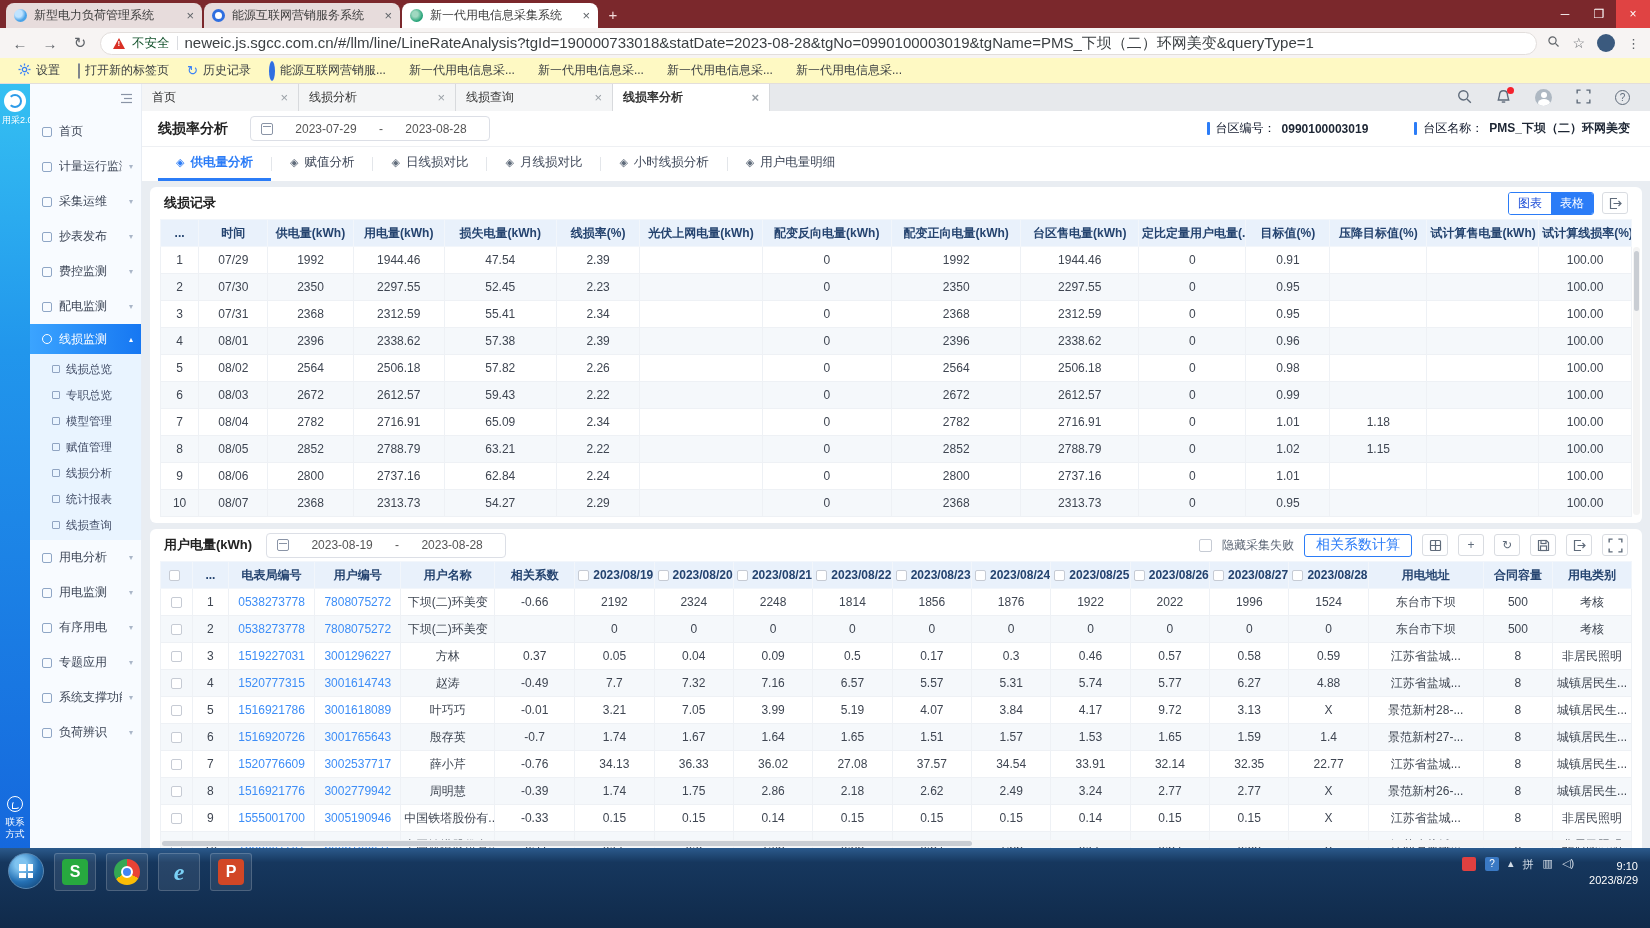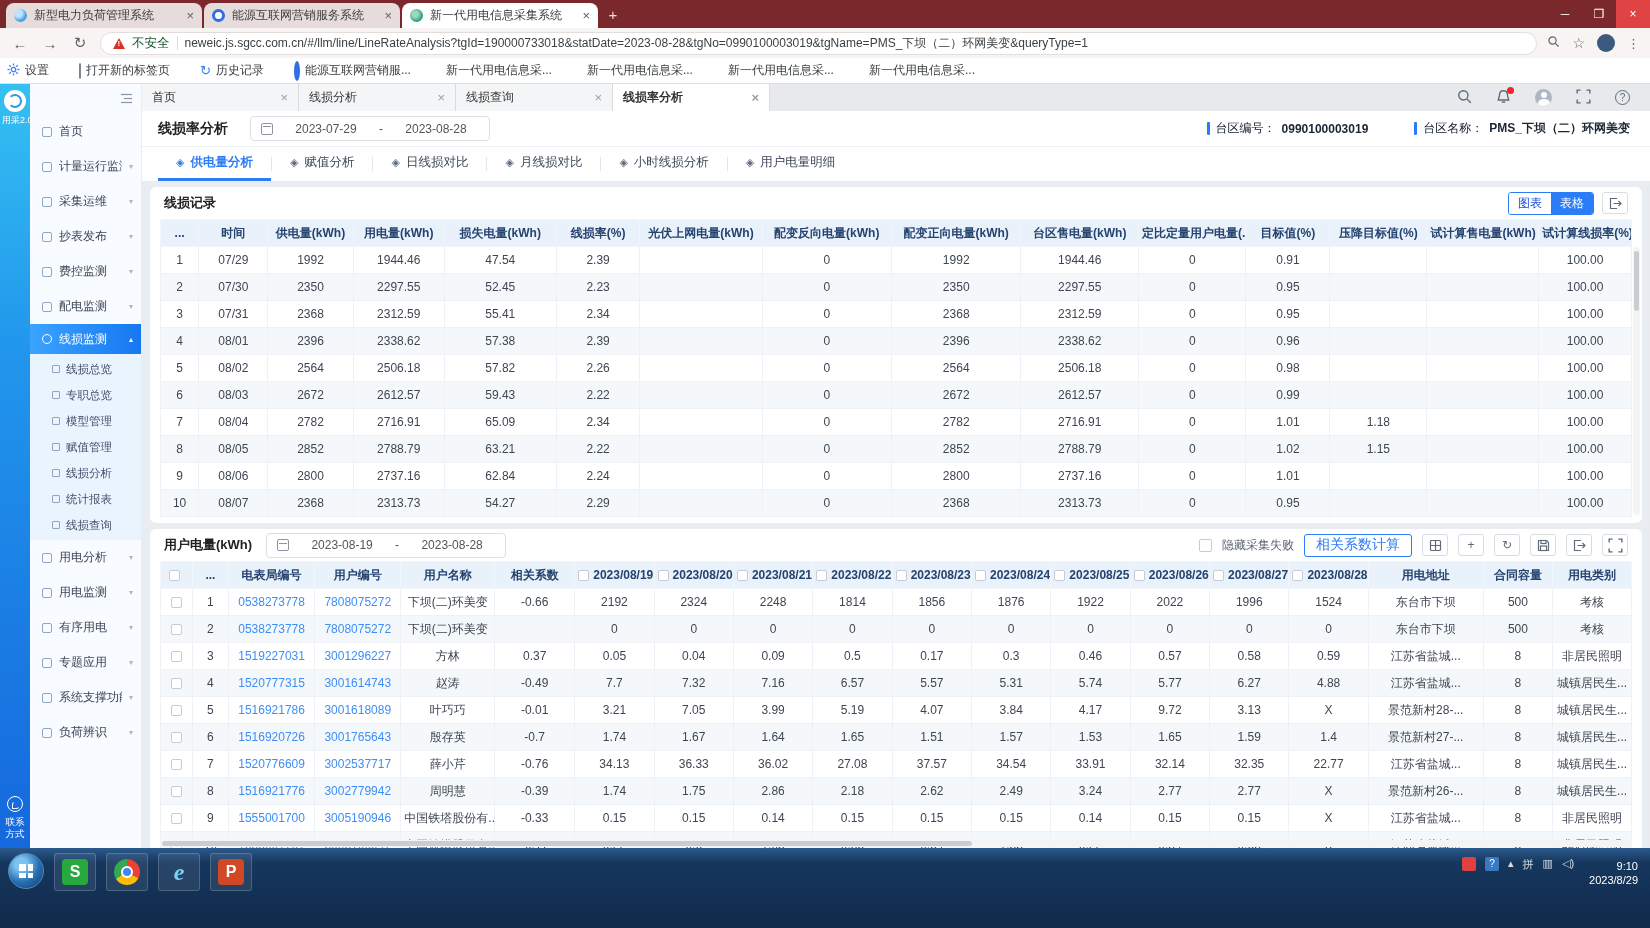--- a/index.html
+++ b/index.html
@@ -22,27 +22,27 @@
   .wc { width:34px; height:28px; display:flex; align-items:center; justify-content:center; color:#fff; font-size:12px; }
   .wc.close { background:#e04343; }
 
   .navbar { position:absolute; top:28px; left:0; right:0; height:30px; background:#f7f4f3; display:flex; align-items:center; padding:0 10px; gap:10px; }
   .navbtn { color:#5f6368; font-size:15px; width:20px; text-align:center; }
   .urlbar { flex:1; height:23px; background:#fff; border:1px solid #e2dedc; border-radius:12px; display:flex; align-items:center; padding:0 12px; gap:7px; overflow:hidden; }
   .warn-tri { width:0; height:0; border-left:6px solid transparent; border-right:6px solid transparent; border-bottom:11px solid #d93025; position:relative; flex:none; }
   .warn-tri::after { content:"!"; position:absolute; left:-1.5px; top:1px; color:#fff; font-size:8px; font-weight:bold; }
   .nsafe { color:#14532d; font-size:12.5px; flex:none; }
   .urlsep { width:1px; height:14px; background:#dadce0; flex:none; }
-  .urltext { color:#3c4043; font-size:12px; white-space:nowrap; overflow:hidden; }
+  .urltext { color:#3c4043; font-size:15px; white-space:nowrap; overflow:hidden; }
   .nav-right { display:flex; align-items:center; gap:12px; color:#5f6368; }
   .star { font-size:14px; }
   .avatar-sm { width:18px; height:18px; border-radius:50%; background:#3b5a7e; display:flex; align-items:center; justify-content:center; }
   .kebab { font-size:13px; letter-spacing:0; }
 
-  .bookmarksbar { position:absolute; top:58px; left:0; right:0; height:26px; background:#ffffff; border-bottom:1px solid #e3dedb; display:flex; align-items:center; padding:0 7px; gap:30px; }
+  .bookmarksbar { position:absolute; top:58px; left:0; right:0; height:26px; background:#fef9c3; border-bottom:1px solid #e3dedb; display:flex; align-items:center; padding:0 18px; gap:18px; }
   .bm { display:flex; align-items:center; gap:5px; color:#3c4043; font-size:12px; white-space:nowrap; }
   .bm svg, .bm .glyph { flex:none; }
   .glyph-hist { color:#3b82f6; font-size:13px; }
   .page-ic { width:9px; height:11px; border:1px solid #80868b; border-radius:1px; background:#fff; }
 
   
   .app { position:absolute; top:84px; left:0; right:0; bottom:80px; display:flex; background:#e9edf2; overflow:hidden; }
   .rail { width:30px; background:linear-gradient(180deg,#35c0f2 0%,#2196ec 35%,#1568dd 100%); position:relative; flex:none; }
   .rail-logo { width:22px; height:22px; border-radius:50%; background:#fff; margin:6px auto 2px; position:relative; overflow:hidden; }
   .rail-logo::after { content:""; position:absolute; inset:4px; border-radius:50%; border:2.5px solid #2d9be8; border-left-color:transparent; }

